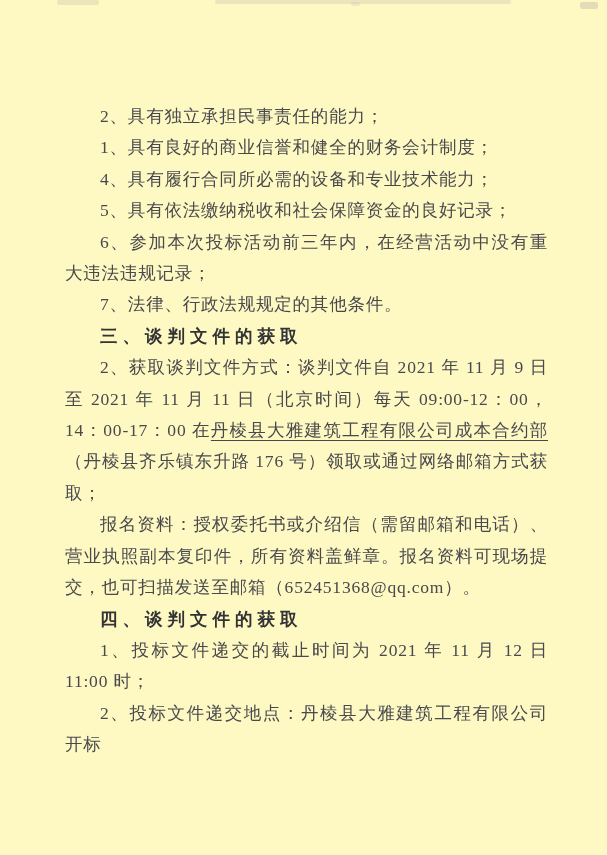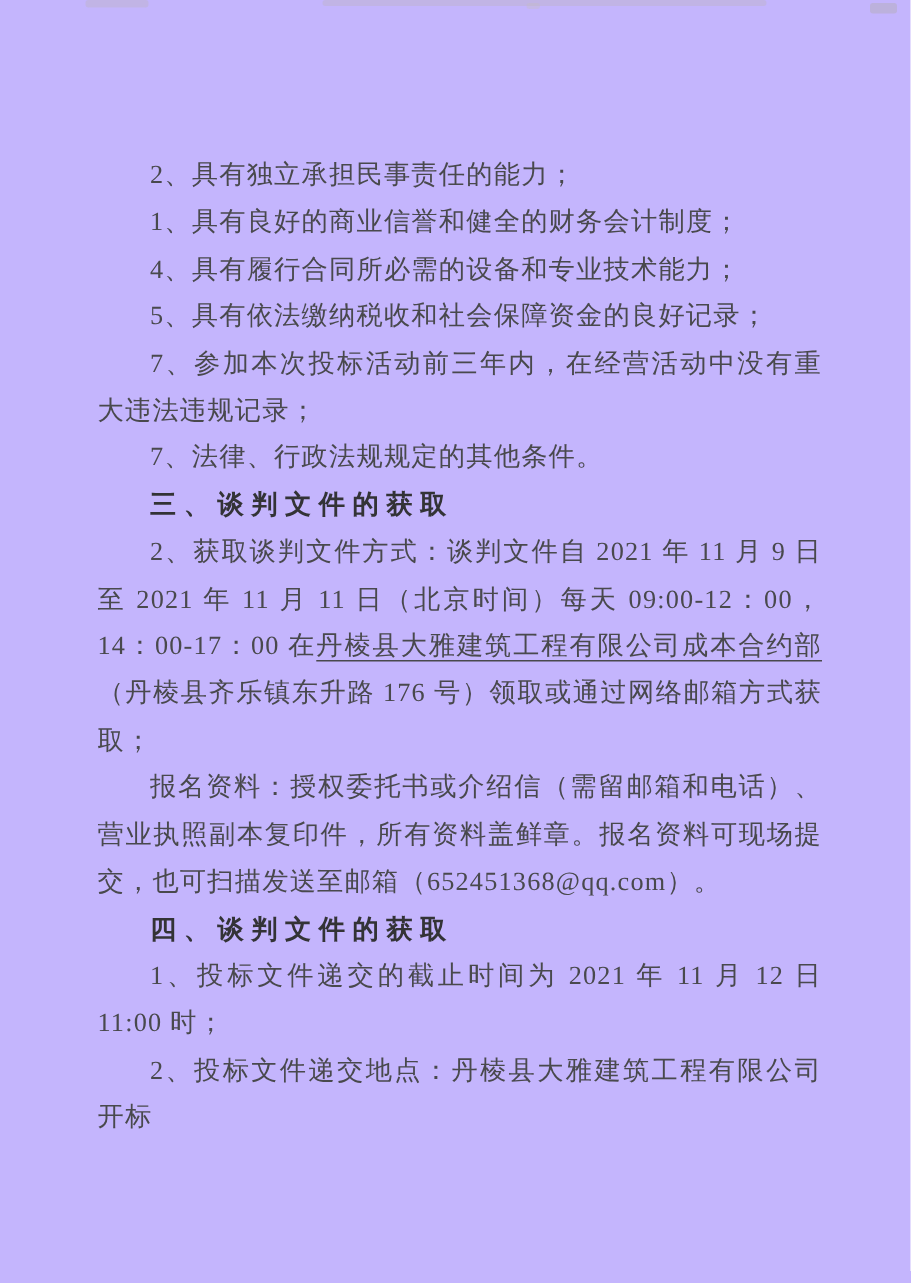--- a/index.html
+++ b/index.html
@@ -4,21 +4,21 @@
 <style>
   html, body {
     margin: 0;
     padding: 0;
     background: #fdfdfc;
   }
   .page {
     position: relative;
     width: 607px;
     height: 855px;
-    background: #c4b5fd;
+    background: #fef9c3;
     overflow: hidden;
     font-family: "Liberation Serif", "DejaVu Serif", serif;
   }
   
   .scan-artifact {
     position: absolute;
     background: rgba(186, 178, 168, 0.28);
     border-radius: 2px;
   }
   .artifact-1 { left: 57px;  top: 0; width: 42px;  height: 5px; }
@@ -62,21 +62,21 @@
   <div class="scan-artifact artifact-2"></div>
   <div class="scan-artifact artifact-3"></div>
   <div class="scan-artifact artifact-4"></div>
 
   <div class="text-block">
 
     <p>2、具有独立承担民事责任的能力；</p>
     <p>1、具有良好的商业信誉和健全的财务会计制度；</p>
     <p>4、具有履行合同所必需的设备和专业技术能力；</p>
     <p>5、具有依法缴纳税收和社会保障资金的良好记录；</p>
-    <p>7、参加本次投标活动前三年内，在经营活动中没有重大违法违规记录；</p>
+    <p>6、参加本次投标活动前三年内，在经营活动中没有重大违法违规记录；</p>
     <p>7、法律、行政法规规定的其他条件。</p>
 
     <p class="heading">三、谈判文件的获取</p>
 
 
     <p><span>2、获取谈判文件方式：谈判文件自 2021 年 11 月 9 日至 2021 年 11 月 11 日（北京时间）每天 09:00-12：00，14：00-17：00 在</span><span class="underline">丹棱县大雅建筑工程有限公司成本合约部</span><span>（丹棱县齐乐镇东升路 176 号）领取或通过网络邮箱方式获取；</span></p>
 
     <p>报名资料：授权委托书或介绍信（需留邮箱和电话）、营业执照副本复印件，所有资料盖鲜章。报名资料可现场提交，也可扫描发送至邮箱（652451368@qq.com）。</p>
 
     <p class="heading">四、谈判文件的获取</p>

